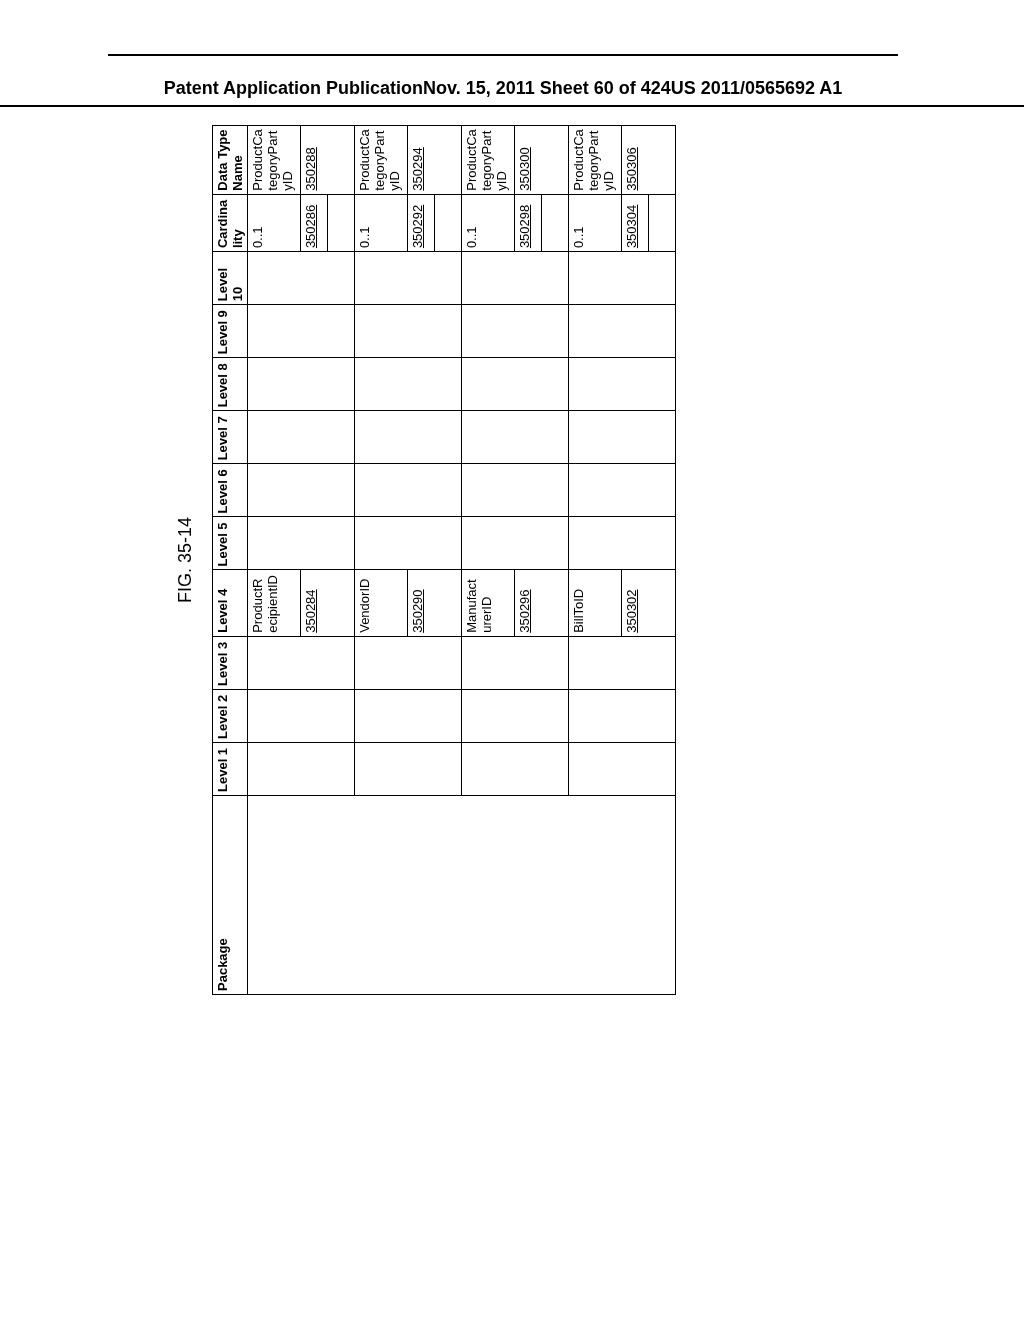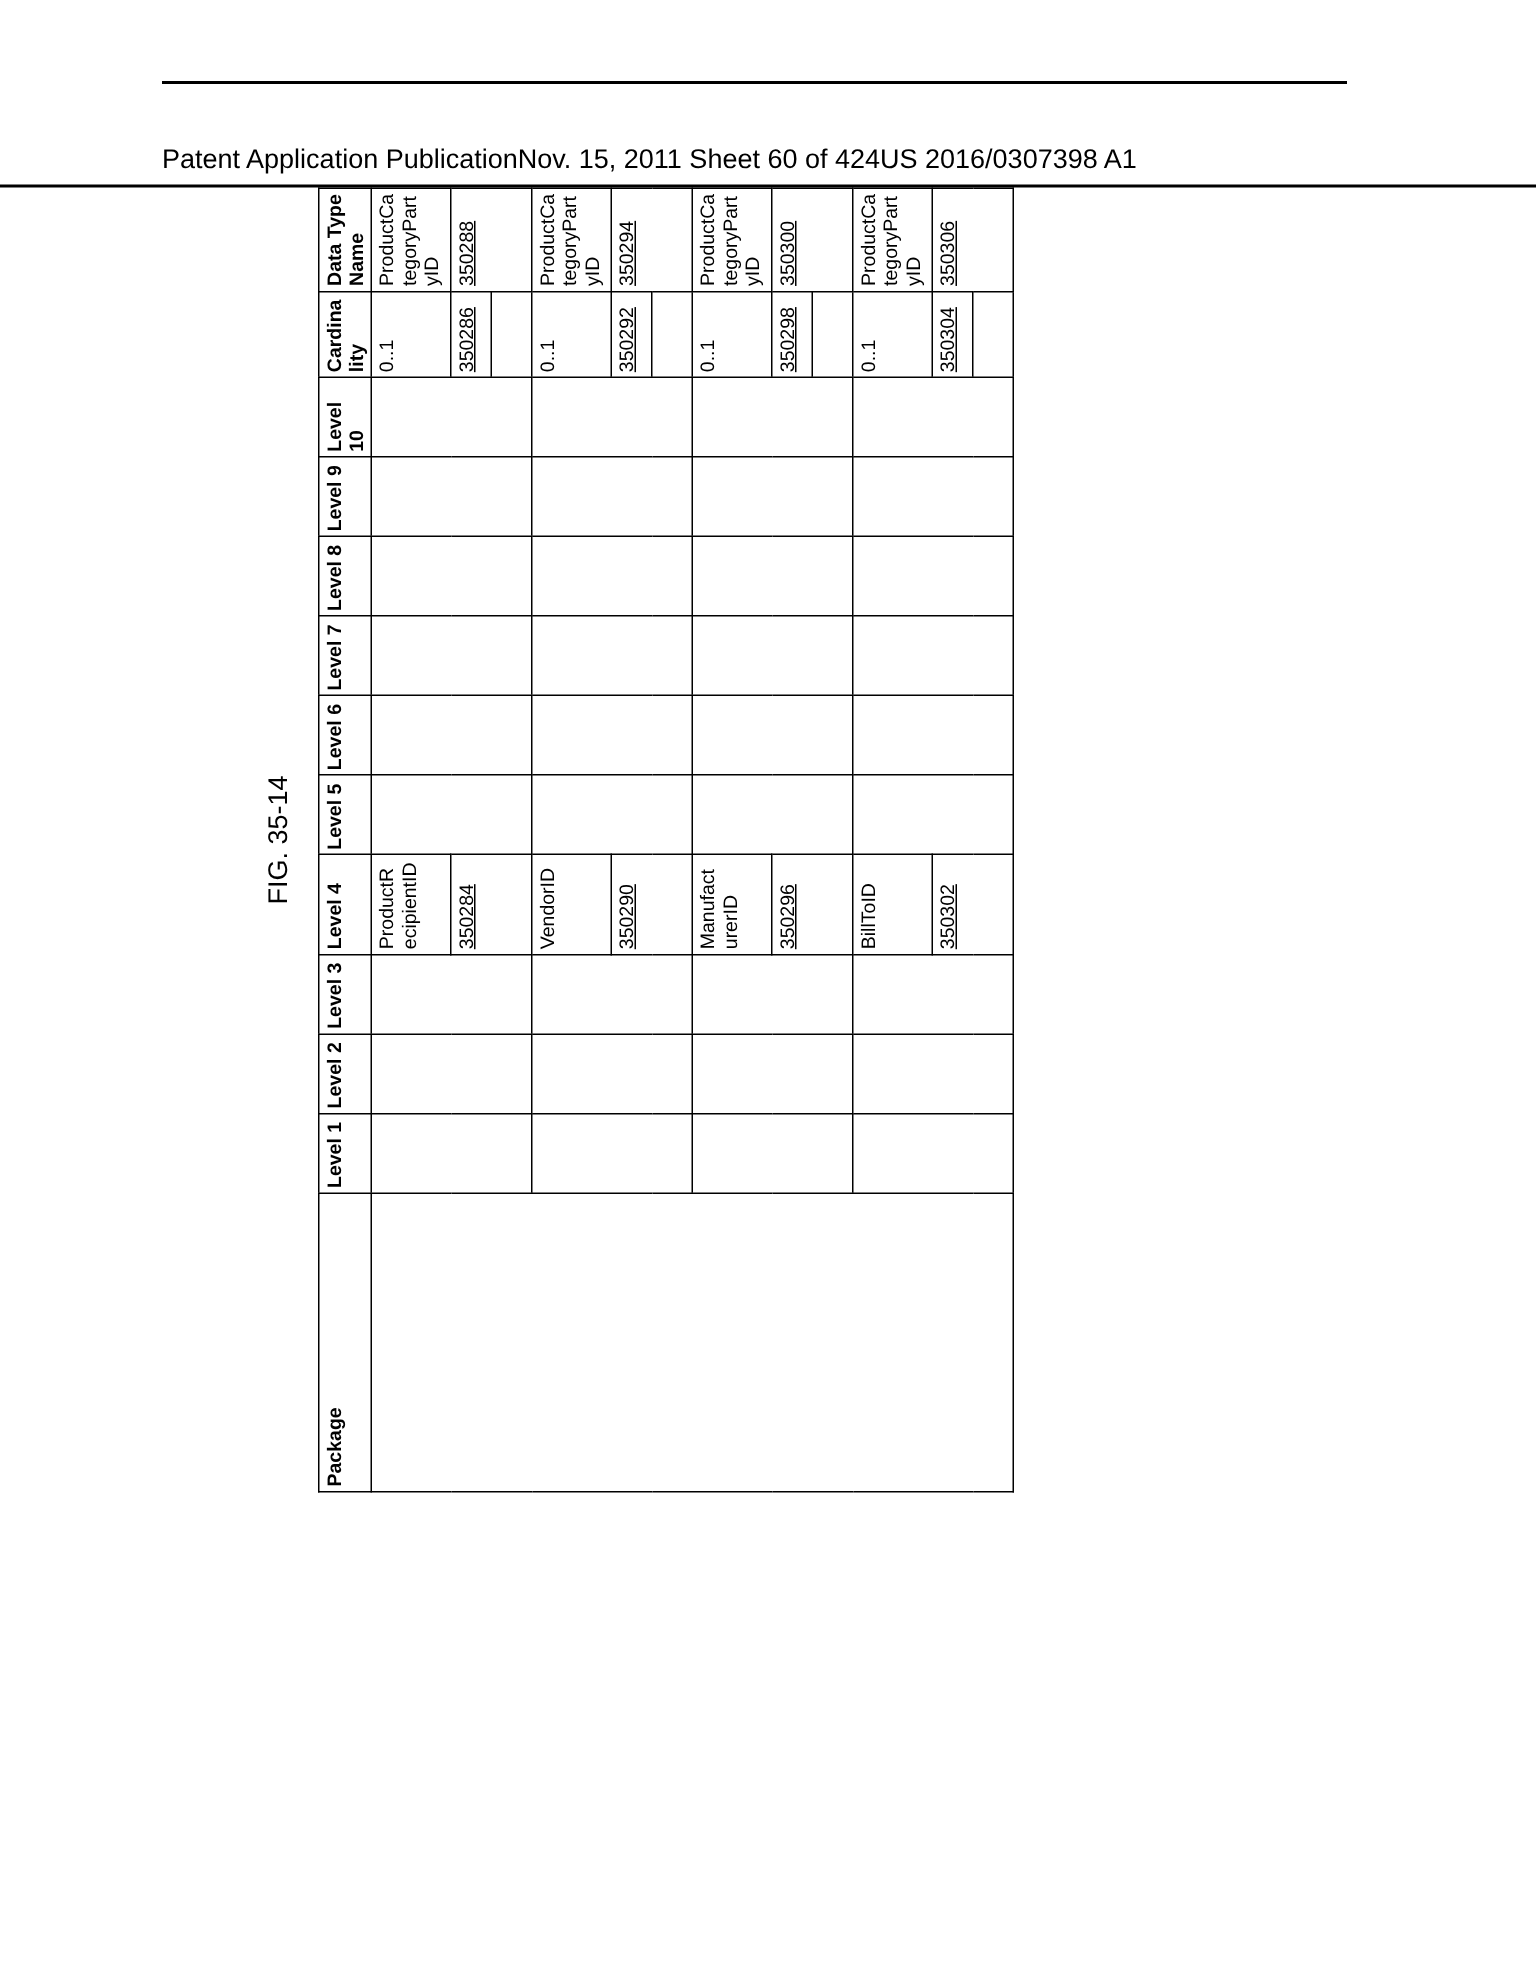--- a/index.html
+++ b/index.html
@@ -12,29 +12,29 @@
     color: #000;
   }
   .page {
     position: relative;
     width: 1024px;
     height: 1320px;
     box-sizing: border-box;
   }
   .header {
     position: absolute;
-    top: 96px;
+    top: 78px;
     left: 0;
     width: 100%;
     display: flex;
-    justify-content: flex-start;
+    justify-content: center;
     padding: 0 126px 0 108px;
     box-sizing: border-box;
     font-size: 18px;
-    font-weight: normal;
+    font-weight: bold;
     border-bottom: 2px solid #000;
     padding-bottom: 6px;
   }
   .rule-top {
     position: absolute;
     top: 54px;
     left: 108px;
     right: 126px;
     border-top: 2px solid #000;
   }
@@ -88,21 +88,21 @@
 </head>
 <body>
 
 <div class="page">
 
   <div class="rule-top"></div>
 
   <div class="header">
     <span>Patent Application Publication</span>
     <span>Nov. 15, 2011  Sheet 60 of 424</span>
-    <span>US 2016/0307398 A1</span>
+    <span>US 2011/0565692 A1</span>
   </div>
 
   <div class="rotated-wrapper">
     <div class="rotated-inner">
       <div class="figlabel">FIG. 35-14</div>
 
       <table>
         <colgroup>
           <col class="package">
             <col class="lvl">

